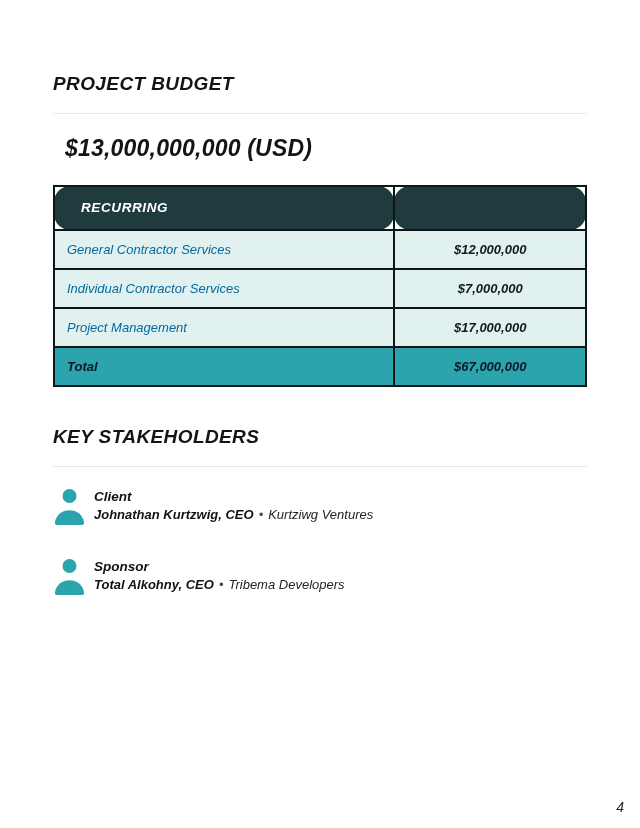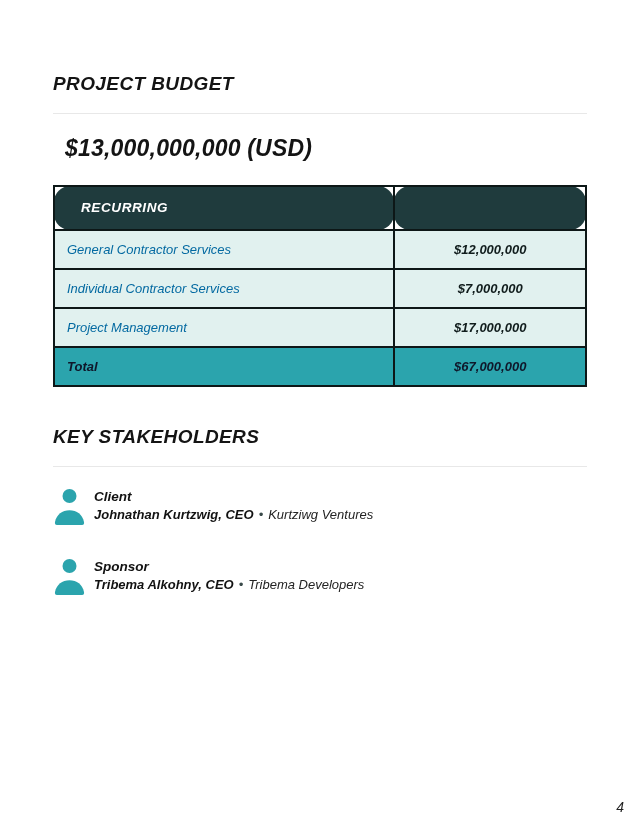--- a/index.html
+++ b/index.html
@@ -177,21 +177,21 @@
         </div>
       </div>
 
       <div class="stakeholder">
         <svg class="person-icon" viewBox="0 0 33 36" xmlns="http://www.w3.org/2000/svg">
           <circle cx="16.5" cy="7" r="7" fill="#2ba4ad"></circle>
           <path d="M4 36 Q1.5 36 2 33 C3.6 25.5 9.2 21.3 16.5 21.3 C23.8 21.3 29.4 25.5 31 33 Q31.5 36 29 36 Z" fill="#2ba4ad"></path>
         </svg>
         <div class="stakeholder-text">
           <div class="stakeholder-role">Sponsor</div>
-          <div class="stakeholder-line"><span class="stakeholder-name">Tribema Alkohny, CEO</span><span class="stakeholder-sep">•</span><span class="stakeholder-company">Tribema Developers</span></div>
+          <div class="stakeholder-line"><span class="stakeholder-name">Total Alkohny, CEO</span><span class="stakeholder-sep">•</span><span class="stakeholder-company">Tribema Developers</span></div>
         </div>
       </div>
 
 
     </div>
   </section>
 
   <div class="page-number">4</div>
 </div>
 

